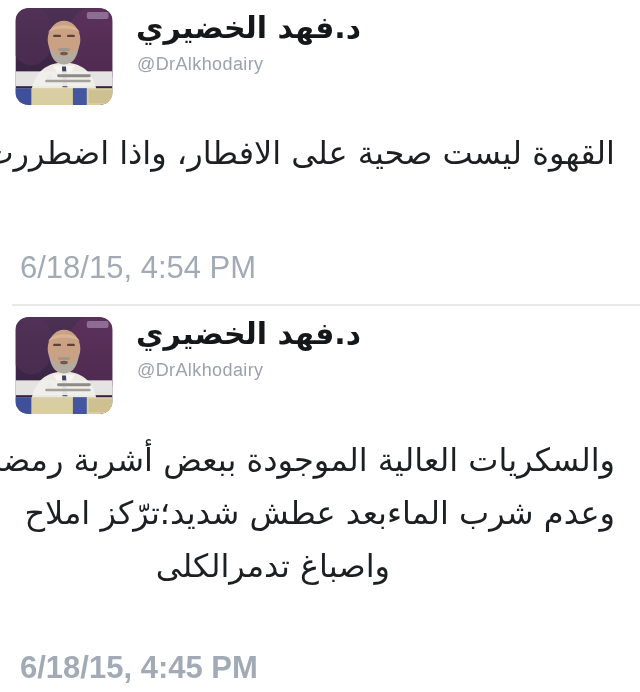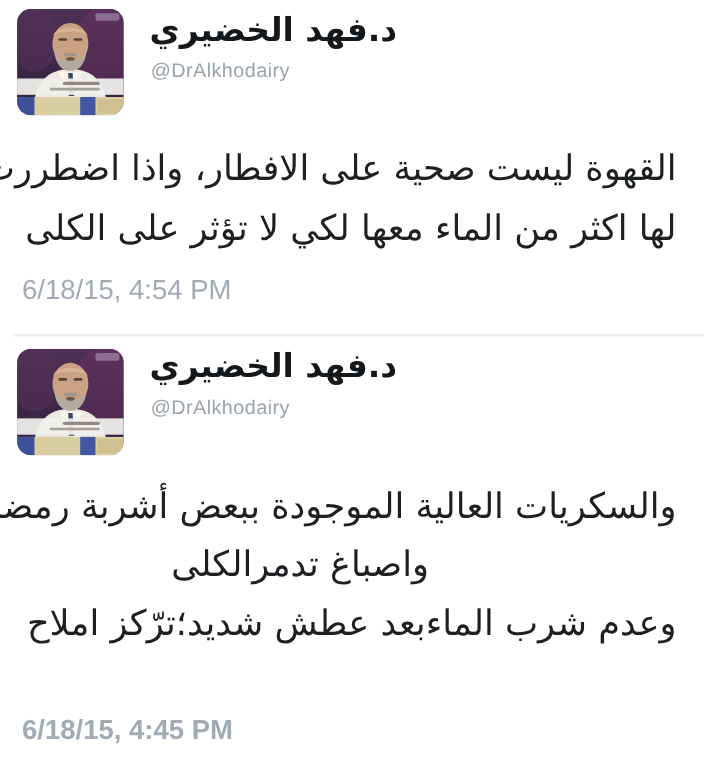--- a/index.html
+++ b/index.html
@@ -32,21 +32,21 @@
     direction:rtl;text-align:right;
     font-family:"DejaVu Sans",sans-serif;
     font-size:32px;color:#1d2023;
   }
   .t1 .body{top:126px;line-height:54px;}
   .t2 .body{top:128px;line-height:53px;}
   .ln{white-space:nowrap;}
   .ln.indent{padding-right:225px;}
   .time{
     position:absolute;left:20px;
-    font-size:25px;color:#a2abb5;white-space:nowrap;
+    font-size:31px;color:#a2abb5;white-space:nowrap;
   }
   .t1 .time{top:250px;}
   .t2 .time{top:344px;font-weight:bold;}
   .divider{
     position:absolute;top:304px;left:12px;right:0;height:2px;
     background:#e8e9eb;
   }
 </style>
 </head>
 <body>
@@ -88,21 +88,20 @@
           <rect x="0" y="81" width="16" height="17" fill="#3e4f9c"></rect>
           <rect x="58" y="81" width="14" height="17" fill="#44569f"></rect>
           <rect x="74" y="83" width="24" height="13" fill="#cfc091"></rect>
         </g>
       </svg>
     </div>
     <div class="name">د.فهد الخضيري</div>
     <div class="handle">@DrAlkhodairy</div>
     <div class="body">
       <div class="ln">القهوة ليست صحية على الافطار، واذا اضطررت</div>
-      <div class="ln">لها اكثر من الماء معها لكي لا تؤثر على الكلى</div>
     </div>
     <div class="time">6/18/15, 4:54 PM</div>
   </article>
 
   <div class="divider"></div>
 
   <article class="tweet t2">
     <div class="avatar">
       <svg viewBox="0 0 98 98" aria-hidden="true">
         <defs>
@@ -137,19 +136,19 @@
           <rect x="0" y="81" width="16" height="17" fill="#3e4f9c"></rect>
           <rect x="58" y="81" width="14" height="17" fill="#44569f"></rect>
           <rect x="74" y="83" width="24" height="13" fill="#cfc091"></rect>
         </g>
       </svg>
     </div>
     <div class="name">د.فهد الخضيري</div>
     <div class="handle">@DrAlkhodairy</div>
     <div class="body">
       <div class="ln">والسكريات العالية الموجودة ببعض أشربة رمضان</div>
+      <div class="ln">وعدم شرب الماءبعد عطش شديد؛ترّكز املاح</div>
       <div class="ln indent">واصباغ تدمرالكلى</div>
-      <div class="ln">وعدم شرب الماءبعد عطش شديد؛ترّكز املاح</div>
     </div>
     <div class="time">6/18/15, 4:45 PM</div>
   </article>
 
 </div>
 
 </body></html>

